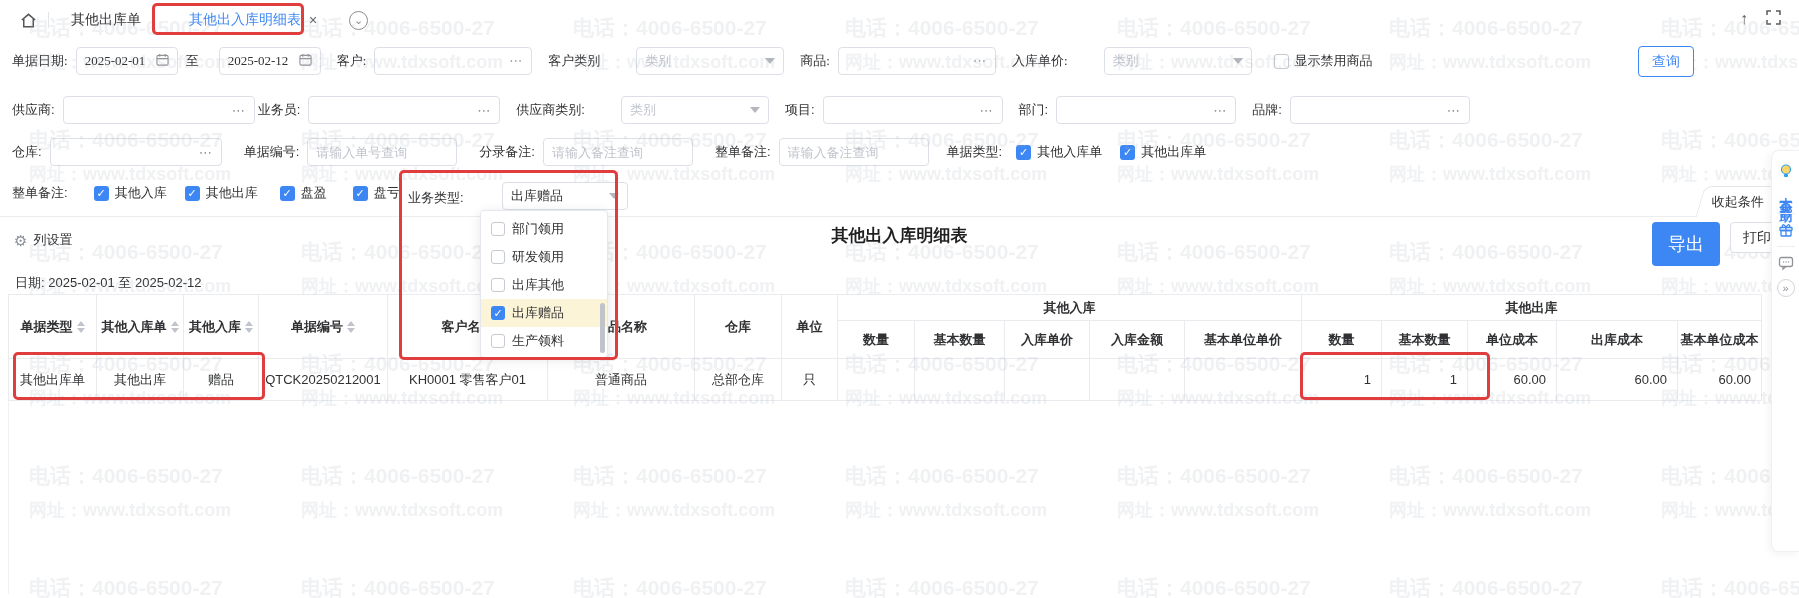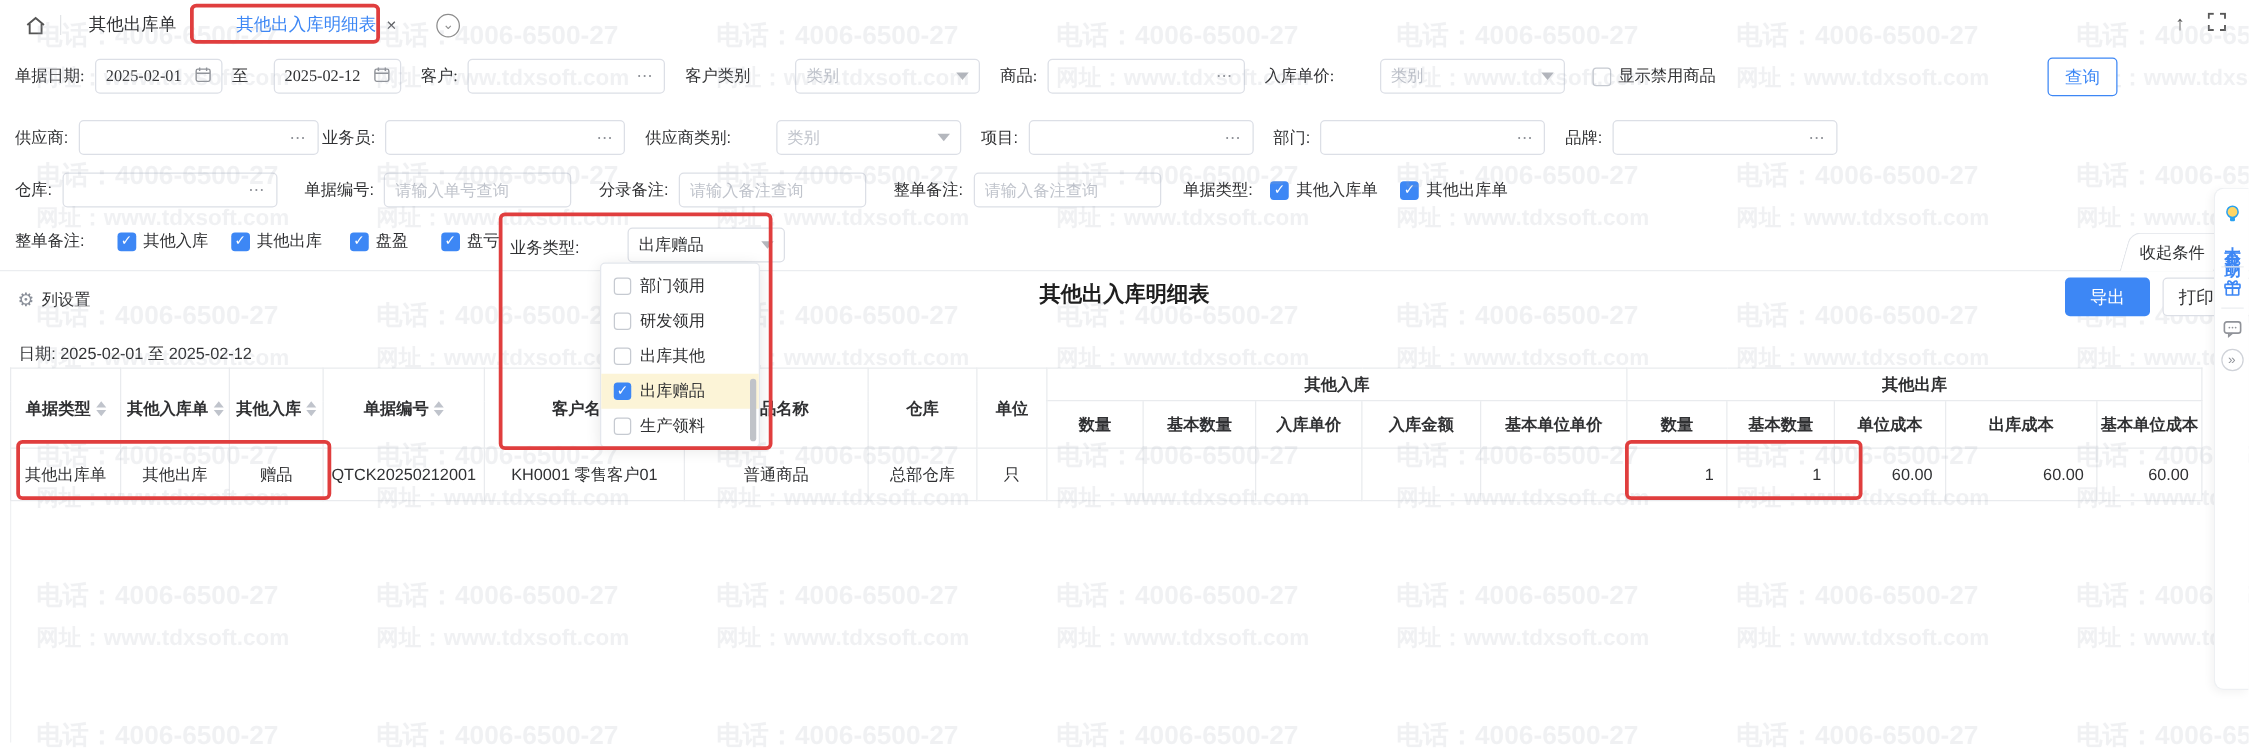--- a/index.html
+++ b/index.html
@@ -41,21 +41,21 @@
   .cb-item { display:flex; align-items:center; gap:6px; }
   .query-btn { position:absolute; left:1638px; top:46px; width:56px; height:31px; background:#fff; border:1px solid #3d87f5; color:#3d87f5; border-radius:4px; font-size:14px; cursor:pointer; z-index:31; font-family:inherit; }
   .filter-divider { position:absolute; left:0; top:216px; width:1799px; height:1px; background:#ebedf0; z-index:9; }
   .collapse-tab { position:absolute; left:1700px; top:186px; width:76px; height:31px; background:#fff; border:1px solid #e2e5ea; border-bottom:none; border-radius:8px 8px 0 0; transform:skewX(-16deg); z-index:12; cursor:pointer; }
   .collapse-tab span { display:block; transform:skewX(16deg); text-align:center; line-height:30px; color:#303133; font-size:13px; }
 
   
   .col-settings { position:absolute; left:14px; top:231px; display:flex; align-items:center; gap:6px; z-index:10; cursor:pointer; }
   .gear { color:#8a8f99; font-size:15px; line-height:1; }
   .report-title { position:absolute; left:0; top:224px; width:1799px; text-align:center; font-size:17px; font-weight:bold; color:#1f1f1f; z-index:10; }
-  .export-btn { position:absolute; left:1652px; top:222px; width:68px; height:31px; background:#3d87f5; border:none; color:#fff; border-radius:4px; font-size:14px; cursor:pointer; z-index:31; font-family:inherit; }
+  .export-btn { position:absolute; left:1652px; top:222px; width:68px; height:44px; background:#3d87f5; border:none; color:#fff; border-radius:4px; font-size:18px; cursor:pointer; z-index:31; font-family:inherit; }
   .print-btn { position:absolute; left:1730px; top:222px; width:72px; height:31px; background:#fff; border:1px solid #dcdfe6; color:#303133; border-radius:4px; font-size:14px; text-align:left; padding-left:12px; cursor:pointer; z-index:31; font-family:inherit; }
   .date-range { position:absolute; left:15px; top:274px; color:#303133; z-index:10; }
 
   
   .table-wrap { position:absolute; left:8px; top:294px; z-index:10; }
   .left-rail { position:absolute; left:8px; top:294px; width:1px; height:300px; background:#f0f1f3; z-index:9; }
   table { border-collapse:collapse; table-layout:fixed; width:1753px; background:#fff; }
   th, td { border:1px solid #e9ebee; font-size:13px; color:#303133; overflow:hidden; white-space:nowrap; }
   th { font-weight:bold; background:#fff; }
   tr.gr th { height:26px; text-align:center; }

